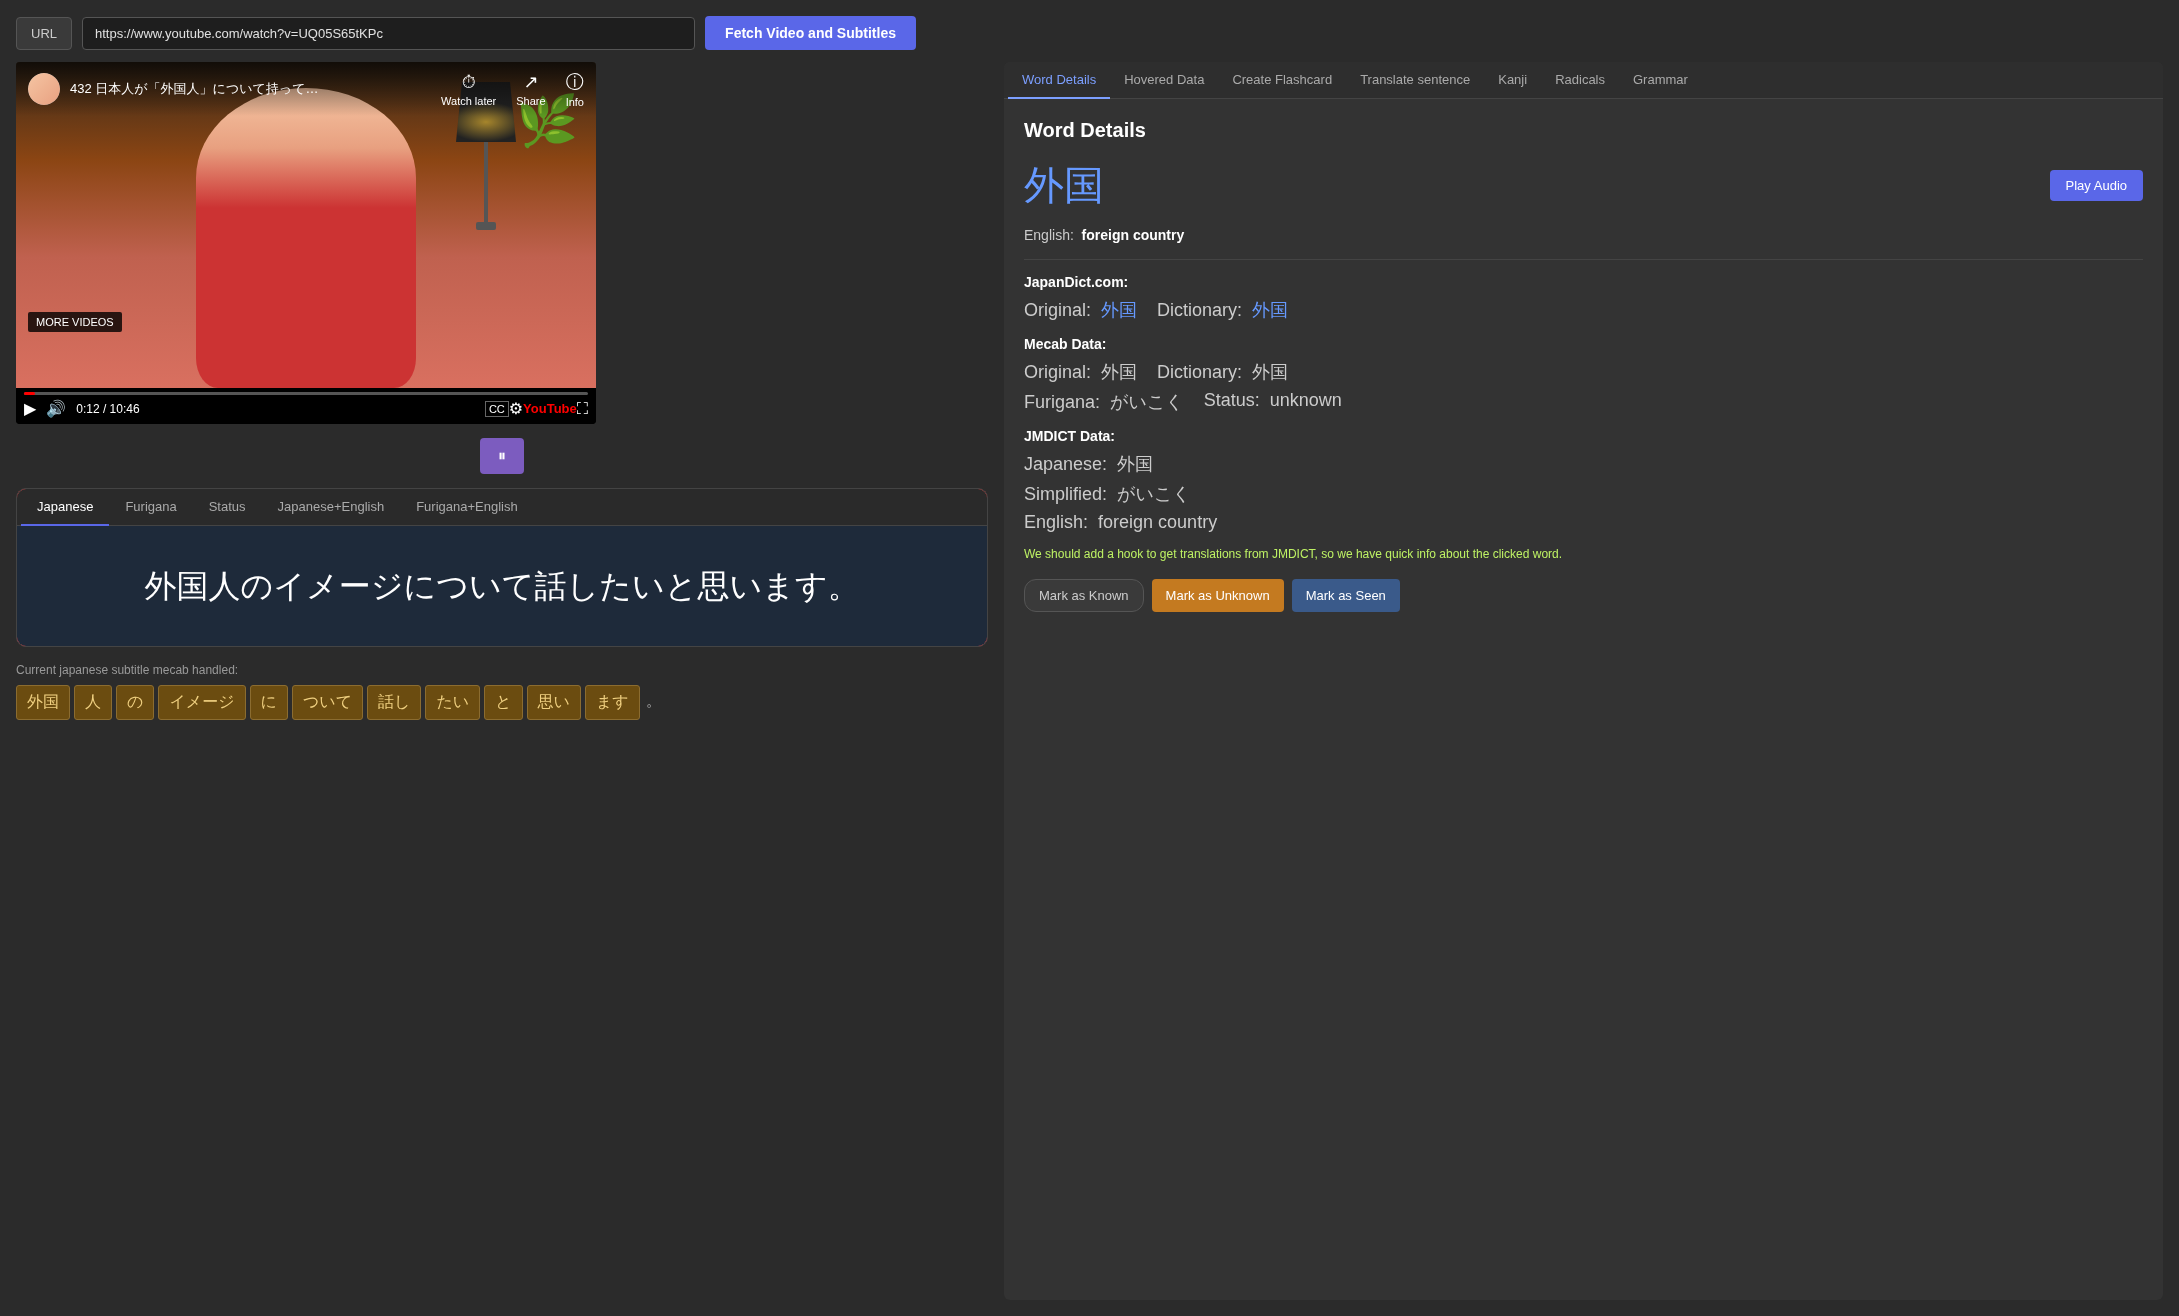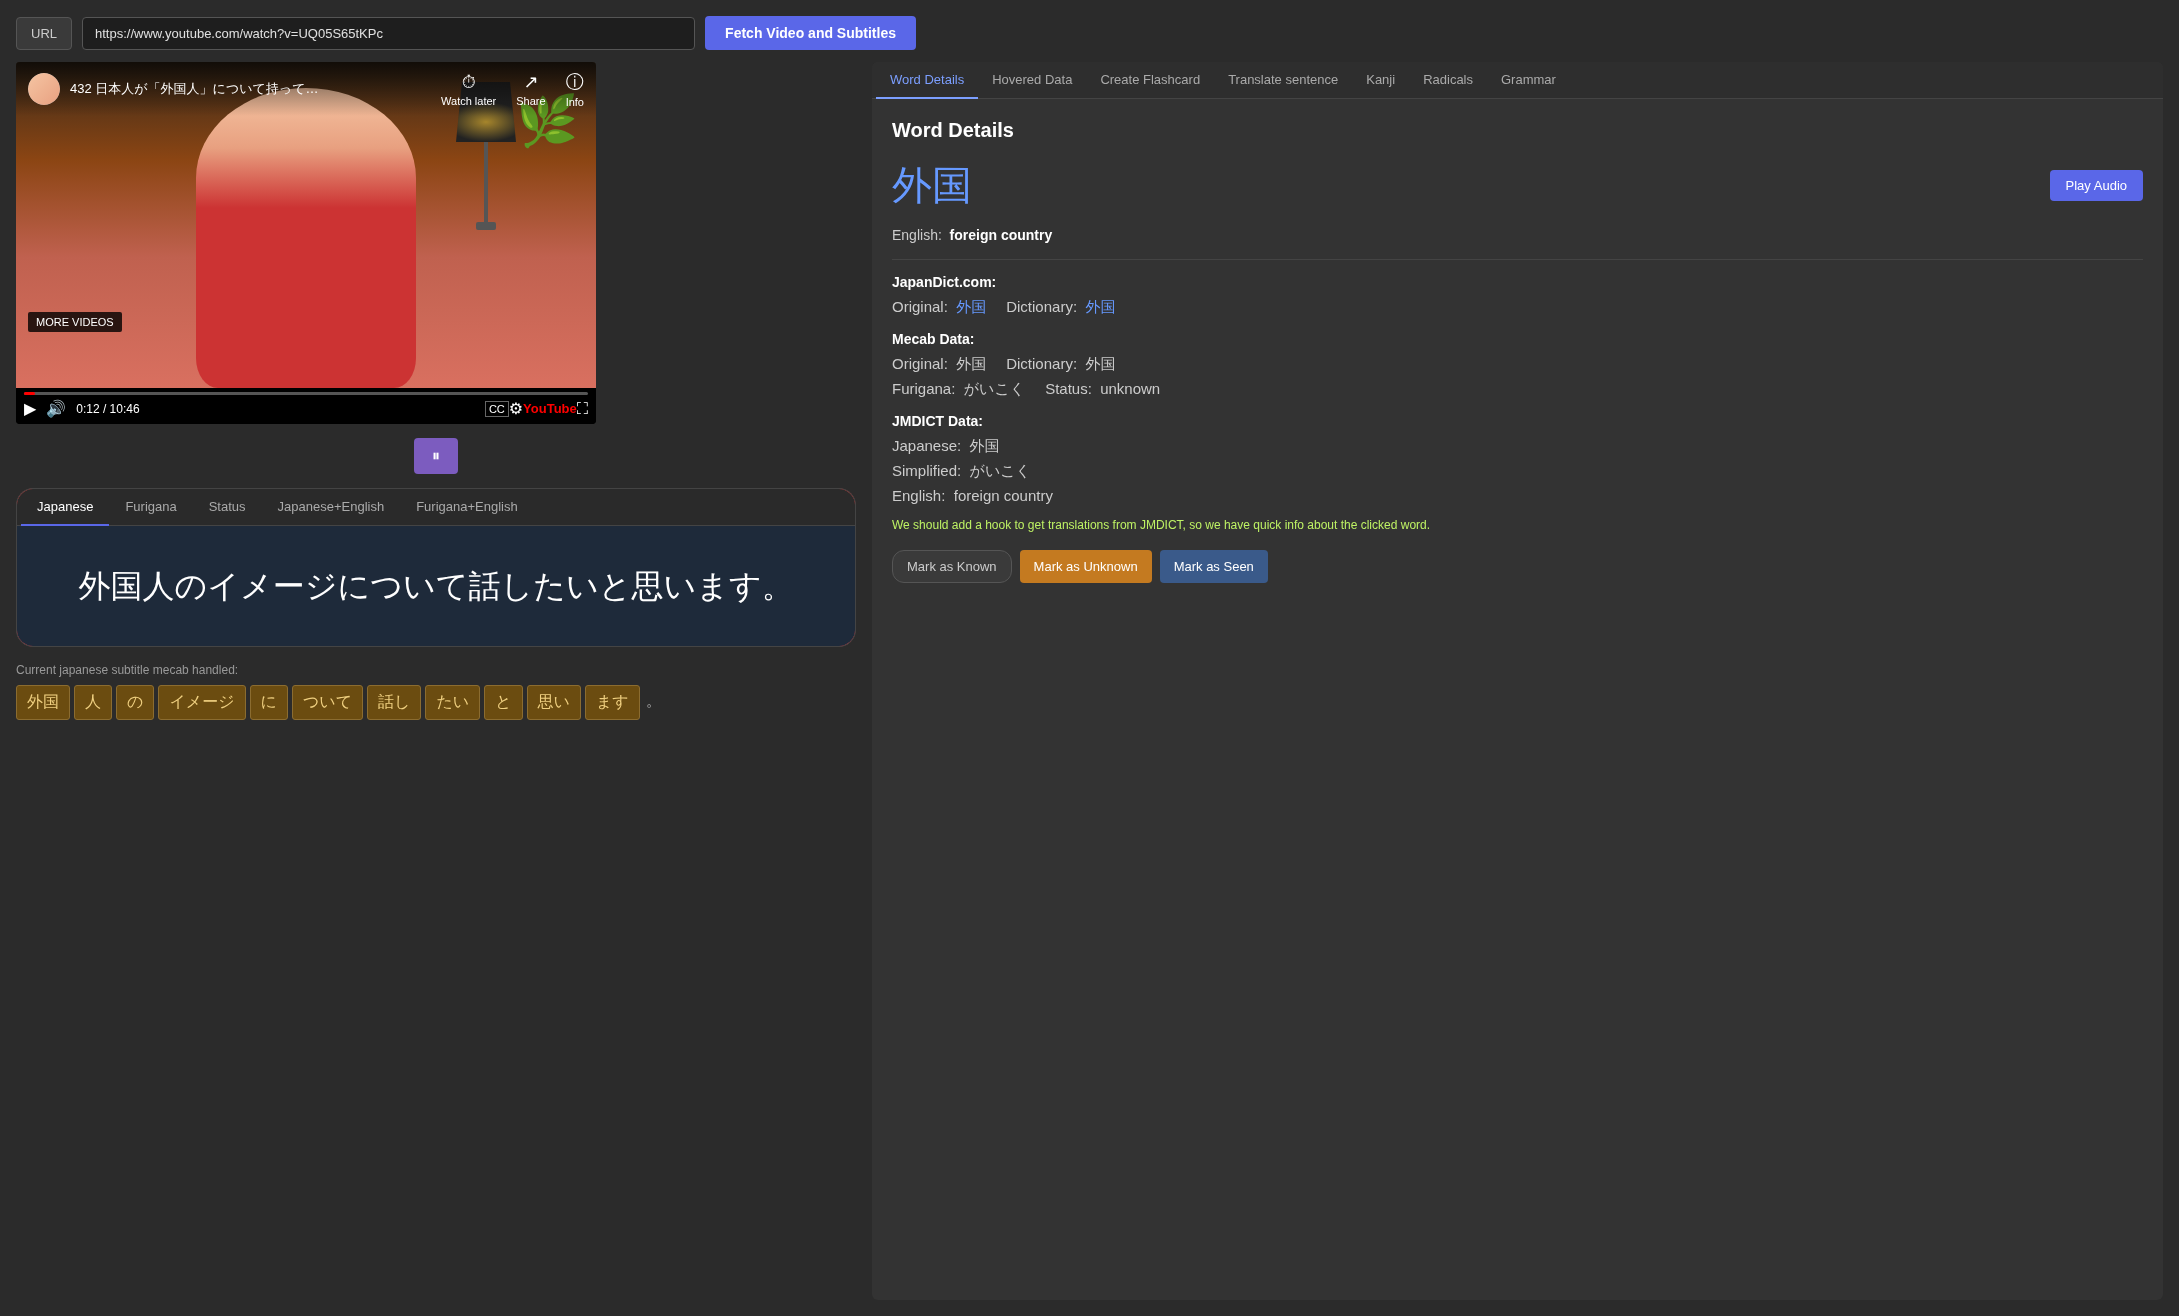--- a/index.html
+++ b/index.html
@@ -260,23 +260,23 @@
       justify-content: center;
       cursor: pointer;
       color: #fff;
       font-size: 16px;
     }
 
     
     .subtitle-section {
       background: #ef4444;
       border: 1px solid #444;
-      border-radius: 17px;
+      border-radius: 10px;
       overflow: hidden;
-      width: 840px;
+      width: 972px;
     }
     .subtitle-tabs {
       display: flex;
       border-bottom: 1px solid #444;
       background: #2a2a2a;
       padding: 0 4px;
     }
     .sub-tab {
       padding: 10px 16px;
       font-size: 13px;
@@ -399,21 +399,21 @@
       margin-bottom: 8px;
       margin-top: 14px;
     }
     .detail-row {
       display: flex;
       gap: 20px;
       margin-bottom: 6px;
       flex-wrap: wrap;
     }
     .detail-item {
-      font-size: 15px;
+      font-size: 18px;
       color: #ccc;
     }
     .detail-item a, .detail-link {
       color: #6699ff;
       text-decoration: none;
     }
     .divider {
       height: 1px;
       background: #444;
       margin: 12px 0;

